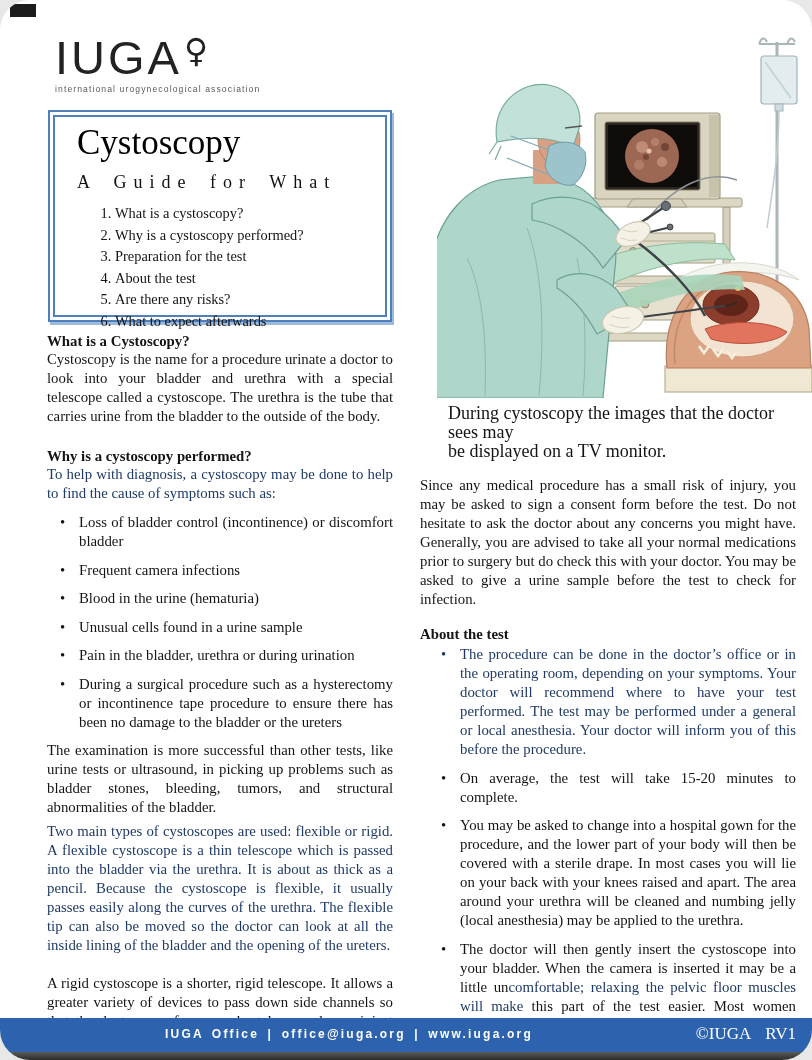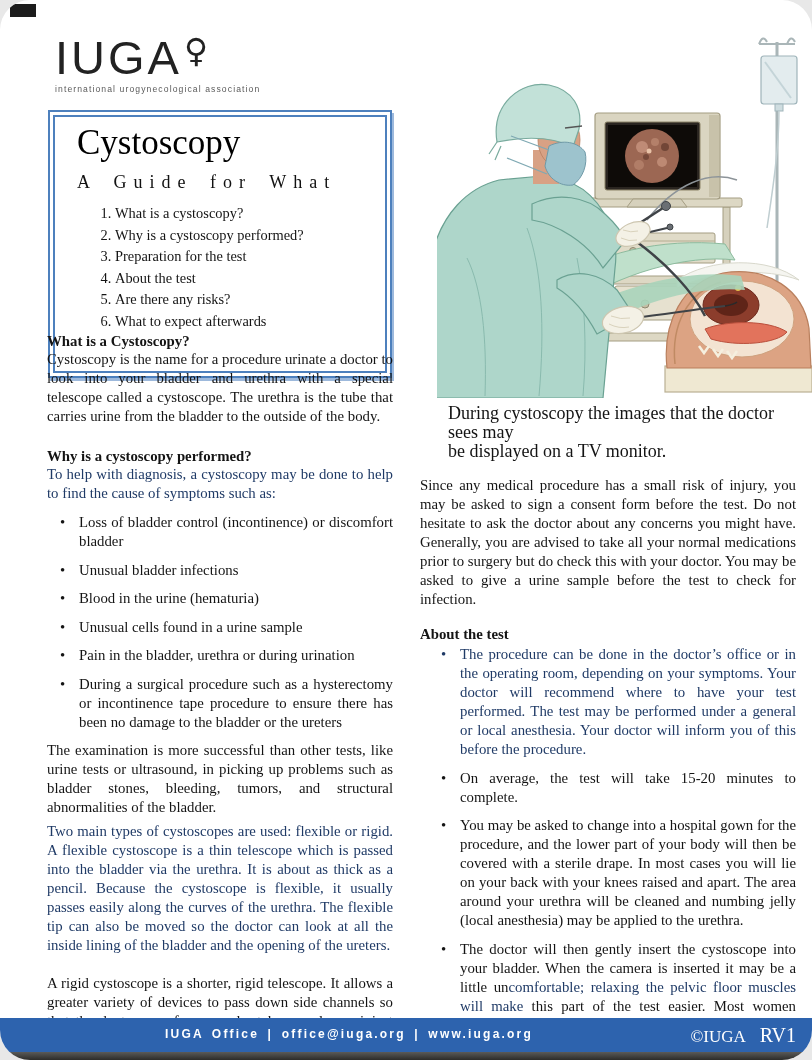--- a/index.html
+++ b/index.html
@@ -13,21 +13,21 @@
 
   
   .logo { position:absolute; left:55px; top:34px; }
   .logo-row { display:flex; align-items:flex-start; }
   .logo-text { font-family:"Liberation Sans", sans-serif; font-size:47px; font-weight:500; letter-spacing:3px; color:#222; line-height:1; }
   .logo-symbol { font-family:"DejaVu Sans", sans-serif; font-size:33px; color:#222; line-height:1; margin-left:2px; margin-top:0px; }
   .logo-tagline { font-family:"Liberation Sans", sans-serif; font-size:8.6px; letter-spacing:1.1px; color:#5a5a5a; margin-top:3px; }
 
   
   .title-box-outer {
-    position:absolute; left:48px; top:110px; width:344px; height:268px;
+    position:absolute; left:48px; top:110px; width:344px; height:212px;
     border:2px solid #4d80bd; padding:3px; background:#fff;
     box-shadow:2px 3px 0 #9db9dc;
   }
   .title-box-inner { border:2px solid #4d80bd; width:100%; height:100%; padding:6px 10px 0 22px; }
   .doc-title { font-size:35px; color:#000; }
   .doc-subtitle { font-size:18px; letter-spacing:7px; word-spacing:6px; margin-top:9px; color:#111; }
   .toc { margin-top:12px; margin-left:38px; }
   .toc li { font-size:14.4px; margin-bottom:4.5px; }
 
   
@@ -56,21 +56,21 @@
 
   
   .footer-bar { position:absolute; left:0; top:1018px; width:812px; height:34px; background:#2d63ae; }
   .footer-center {
     position:absolute; left:0; right:114px; top:9px; text-align:center;
     font-family:"Liberation Sans", sans-serif; font-weight:bold; font-size:12px;
     letter-spacing:2.2px; word-spacing:3px; color:#ffffff;
   }
   .footer-right { position:absolute; right:16px; top:6px; color:#ffffff; font-family:"Liberation Serif", serif; }
   .footer-copyright { font-size:17px; }
-  .footer-version { font-size:20px; margin-left:10px; }
+  .footer-version { font-size:17px; margin-left:10px; }
   .footer-strip { position:absolute; left:0; top:1052px; width:812px; height:8px; background:linear-gradient(#5a5a58, #2c2c2a); }
 </style>
 </head>
 <body>
 
 <div class="page">
 
   <div class="corner-mark"></div>
 
   <div class="logo">
@@ -187,21 +187,21 @@
   </svg>
 
   <div class="col-left">
     <h3 class="sec">What is a Cystoscopy?</h3>
     <p class="body">Cystoscopy is the name for a procedure urinate a doctor to look into your bladder and urethra with a special telescope called a cystoscope. The urethra is the tube that carries urine from the bladder to the outside of the body.</p>
 
     <h3 class="sec sec-gap">Why is a cystoscopy performed?</h3>
     <p class="body navy">To help with diagnosis, a cystoscopy may be done to help to find the cause of symptoms such as:</p>
     <div class="blist">
       <div class="bullet">Loss of bladder control (incontinence) or discomfort bladder</div>
-      <div class="bullet">Unusual bladder infections</div>
+      <div class="bullet">Frequent camera infections</div>
       <div class="bullet">Blood in the urine (hematuria)</div>
       <div class="bullet">Unusual cells found in a urine sample</div>
       <div class="bullet">Pain in the bladder, urethra or during urination</div>
       <div class="bullet">During a surgical procedure such as a hysterectomy or incontinence tape procedure to ensure there has been no damage to the bladder or the ureters</div>
     </div>
     <p class="body">The examination is more successful than other tests, like urine tests or ultrasound, in picking up problems such as bladder stones, bleeding, tumors, and structural abnormalities of the bladder.</p>
     <p class="body navy" style="margin-top:5px">Two main types of cystoscopes are used: flexible or rigid. A flexible cystoscope is a thin telescope which is passed into the bladder via the urethra. It is about as thick as a pencil. Because the cystoscope is flexible, it usually passes easily along the curves of the urethra. The flexible tip can also be moved so the doctor can look at all the inside lining of the bladder and the opening of the ureters.</p>
     <p class="body" style="margin-top:19px"><span>A rigid cystoscope is a shorter, rigid telescope. It allows a greater variety of devices to pass down side channels so that the doctor can, for example, take samples or inject into the bladder. Sometimes, it is necessary to perform a rigid cystoscopy at a later date </span><span class="navy">after a flexible cystoscopy.</span></p>
 
   </div>

